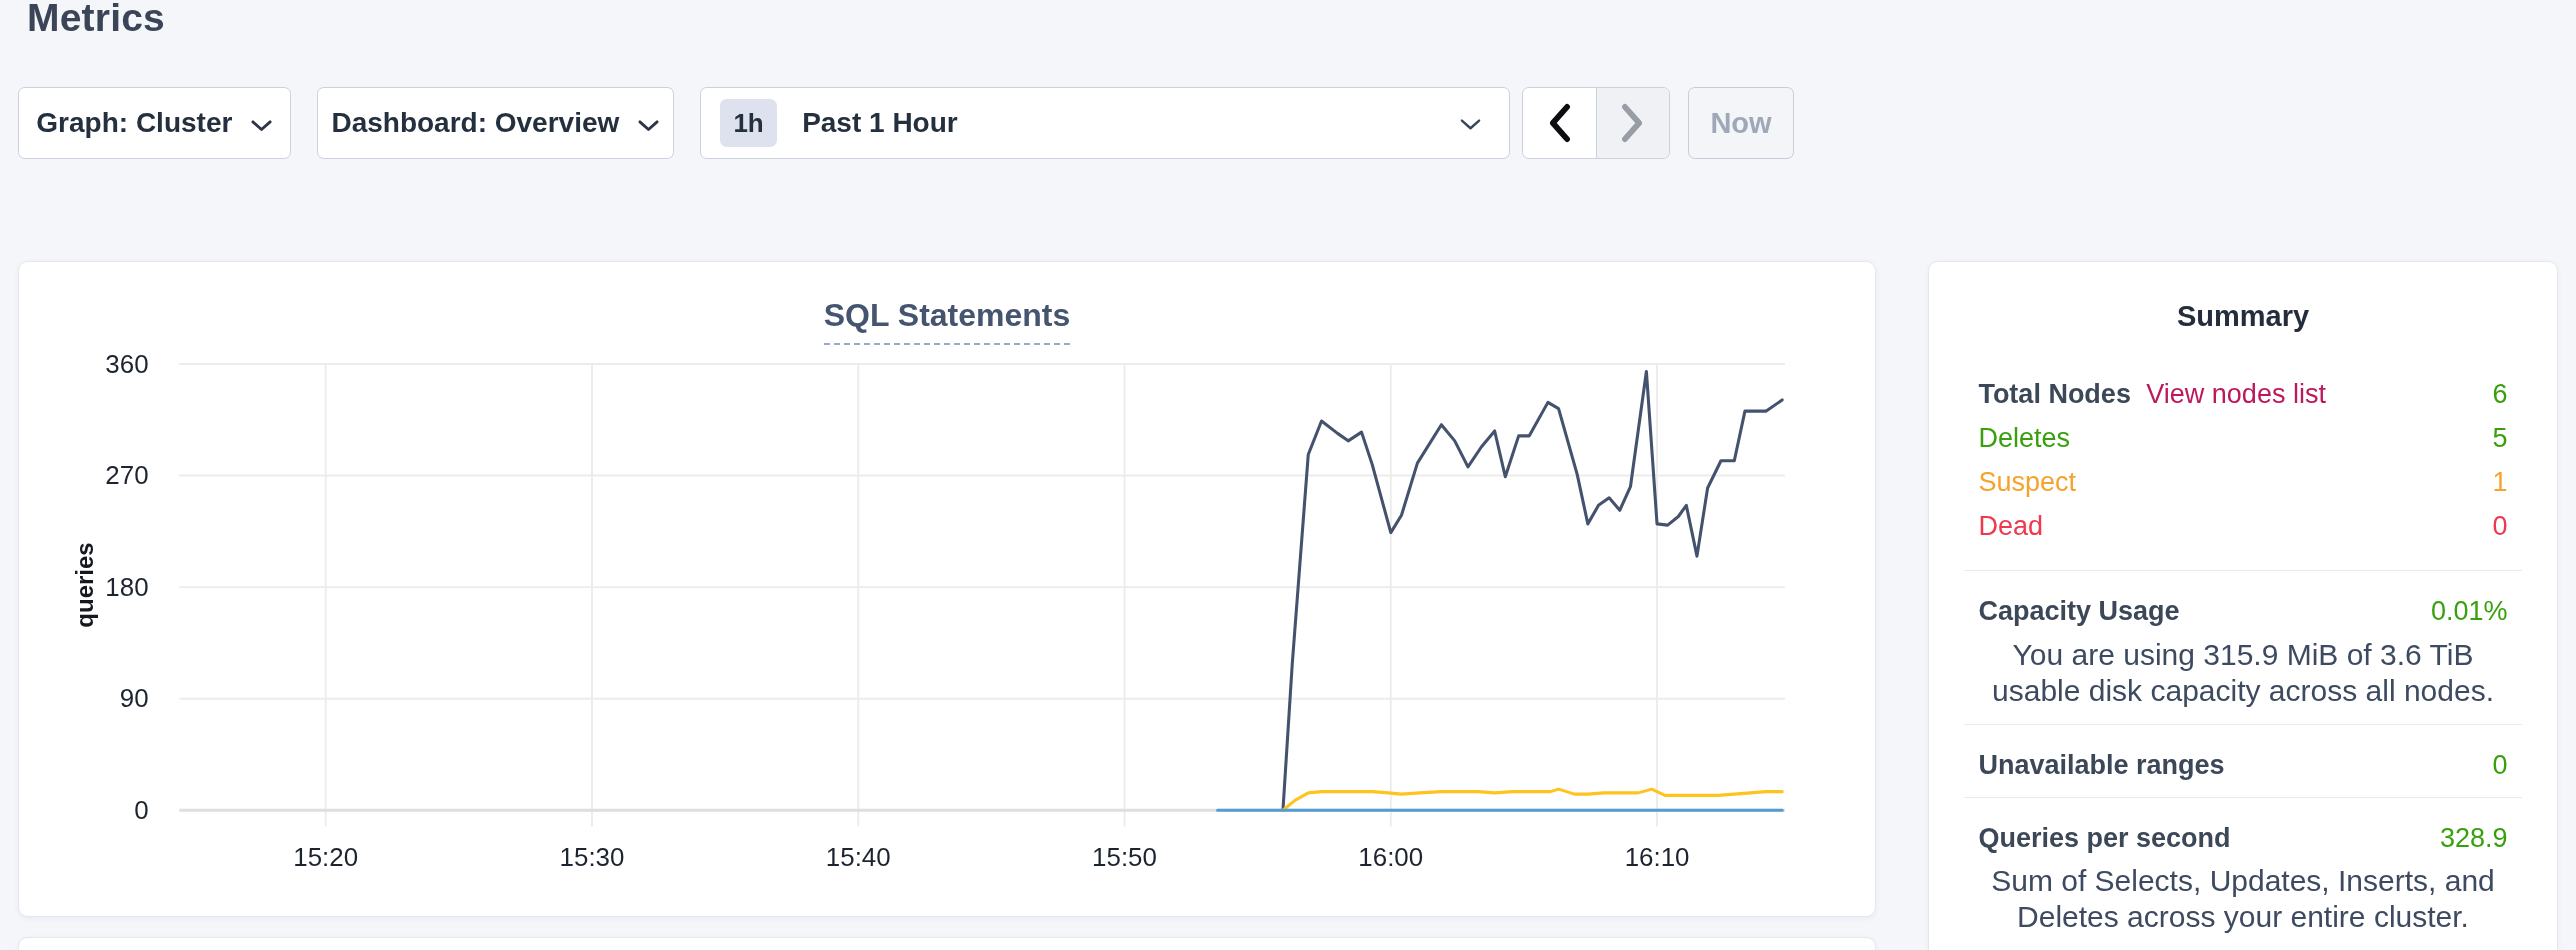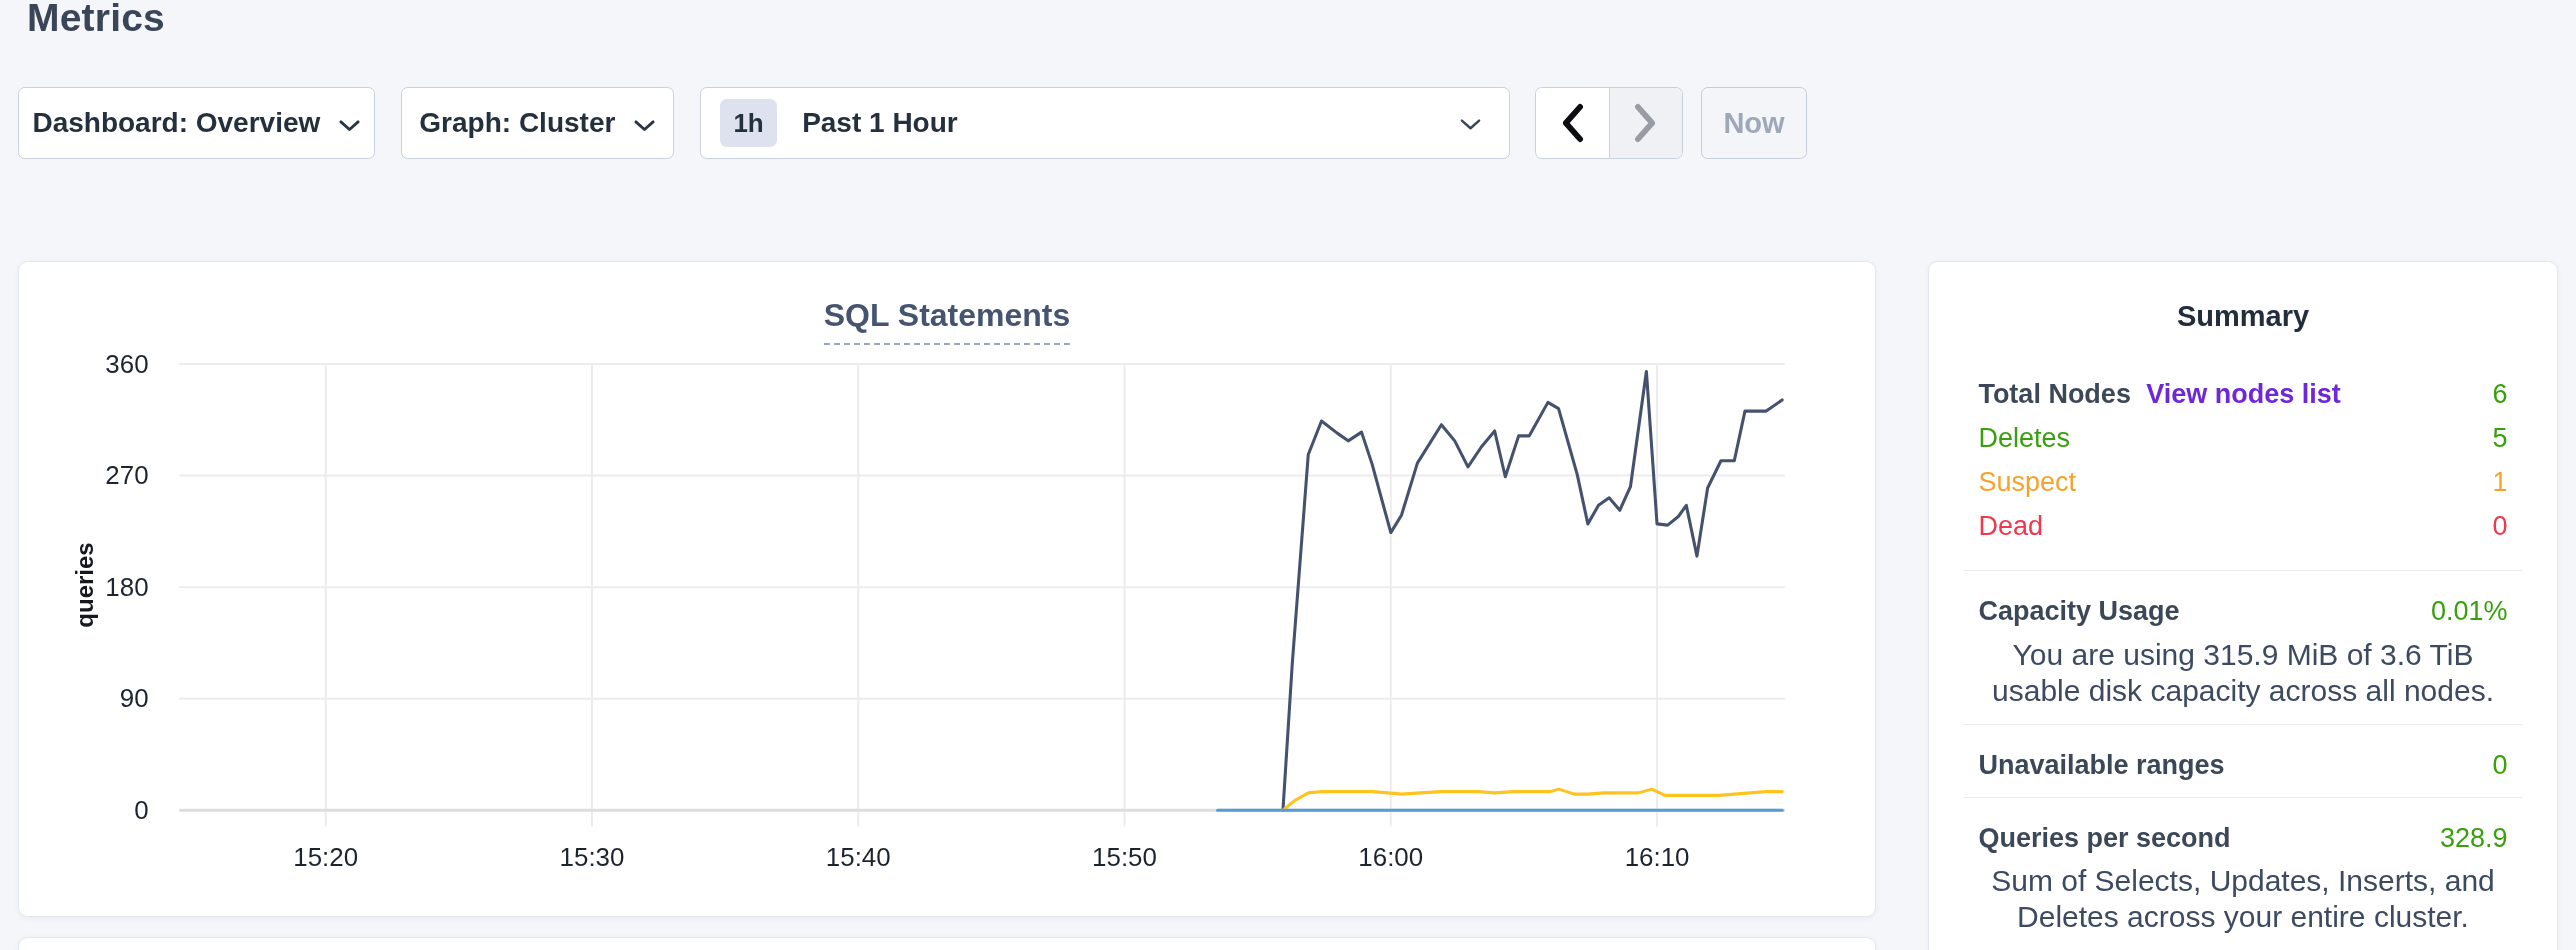--- a/index.html
+++ b/index.html
@@ -19,21 +19,21 @@
   .ctl {
     background:#ffffff; border:1.9px solid #c9d0de; border-radius:6.7px;
     display:flex; align-items:center; justify-content:center;
     font-weight:700; font-size:28px; color:#25303e;
   }
   .dropdown { cursor:pointer; }
   .dd-graph { width:273px; margin-right:26px; }
   .dd-dashboard { width:357px; margin-right:26px; }
   .chev { display:inline-block; margin-left:17.3px; }
   .timesel {
-    width:810px; margin-right:25px; justify-content:flex-start; padding:0 29px 0 19px;
+    width:810px; margin-right:12px; justify-content:flex-start; padding:0 29px 0 19px;
     position:relative; cursor:pointer;
   }
   .badge-1h {
     background:#dde2ee; border-radius:6.7px; padding:8.6px 13.4px;
     font-size:26px; font-weight:700; color:#25303e; margin-right:25px;
   }
   .timesel .tlabel { font-size:28px; font-weight:600; color:#25303e; }
   .timesel .chev { position:absolute; right:27px; top:50%; margin:0; transform:translateY(-54%); }
   .arrowgroup {
     width:148px; margin-right:18px; display:flex; border:1.9px solid #c9d0de; border-radius:6.7px;
@@ -66,45 +66,45 @@
   }
   .next-card { position:absolute; left:18px; top:937px; width:1858px; height:38px; }
   
   .summary-card { position:absolute; left:1928px; top:261px; width:630px; height:729px; padding:0 35px; }
   .summary-title { text-align:center; margin-top:38px; font-size:29px; font-weight:700; color:#242d3c; }
   .sum-section { padding:0 14.4px; }
   .srow { display:flex; align-items:flex-start; height:44px; font-size:27px; }
   .srow .lbl { font-weight:700; color:#3c4858; }
   .srow .val { margin-left:auto; font-size:27px; }
   .nodes-block { margin-top:46px; }
-  .link { color:#6d28d9; margin-left:15.4px; cursor:pointer; font-weight:700; }
+  .link { color:#be185d; margin-left:15.4px; cursor:pointer; font-weight:400; }
   .green { color:#37a00c; } .orange { color:#f5a32c; } .red { color:#ef374e; }
   .divider { border:none; border-top:1.9px solid #e8eaef; margin:15.4px 0 0 0; }
   .sect { margin-top:25px;text-align:center; }
   .sect .head { display:flex; align-items:center; font-size:27px; }
   .sect .head .lbl { font-weight:700; color:#3c4858; }
   .sect .head .val { margin-left:auto; }
   .desc { margin-top:9.6px; font-size:30px; line-height:36px; color:#3d4a60; max-width:547px; }
 </style>
 </head>
 <body>
 
 <h1 class="page-title">Metrics</h1>
 
 <div class="controls">
-  <div class="ctl dropdown dd-dashboard">
-    <span>Dashboard: Overview</span>
+  <div class="ctl dropdown dd-graph">
+    <span>Graph: Cluster</span>
     <span class="chev">
       <svg width="23" height="13.4" viewBox="0 0 24 14">
           <polyline points="3,3 12,11 21,3" fill="none" stroke="#2b3547" stroke-width="3" stroke-linecap="round" stroke-linejoin="round"></polyline>
         </svg>
     </span>
   </div>
-  <div class="ctl dropdown dd-graph">
-    <span>Graph: Cluster</span>
+  <div class="ctl dropdown dd-dashboard">
+    <span>Dashboard: Overview</span>
     <span class="chev">
       <svg width="23" height="13.4" viewBox="0 0 24 14">
           <polyline points="3,3 12,11 21,3" fill="none" stroke="#2b3547" stroke-width="3" stroke-linecap="round" stroke-linejoin="round"></polyline>
         </svg>
     </span>
   </div>
   <div class="ctl timesel">
     <span class="badge-1h">1h</span>
     <span class="tlabel">Past 1 Hour</span>
     <span class="chev">

